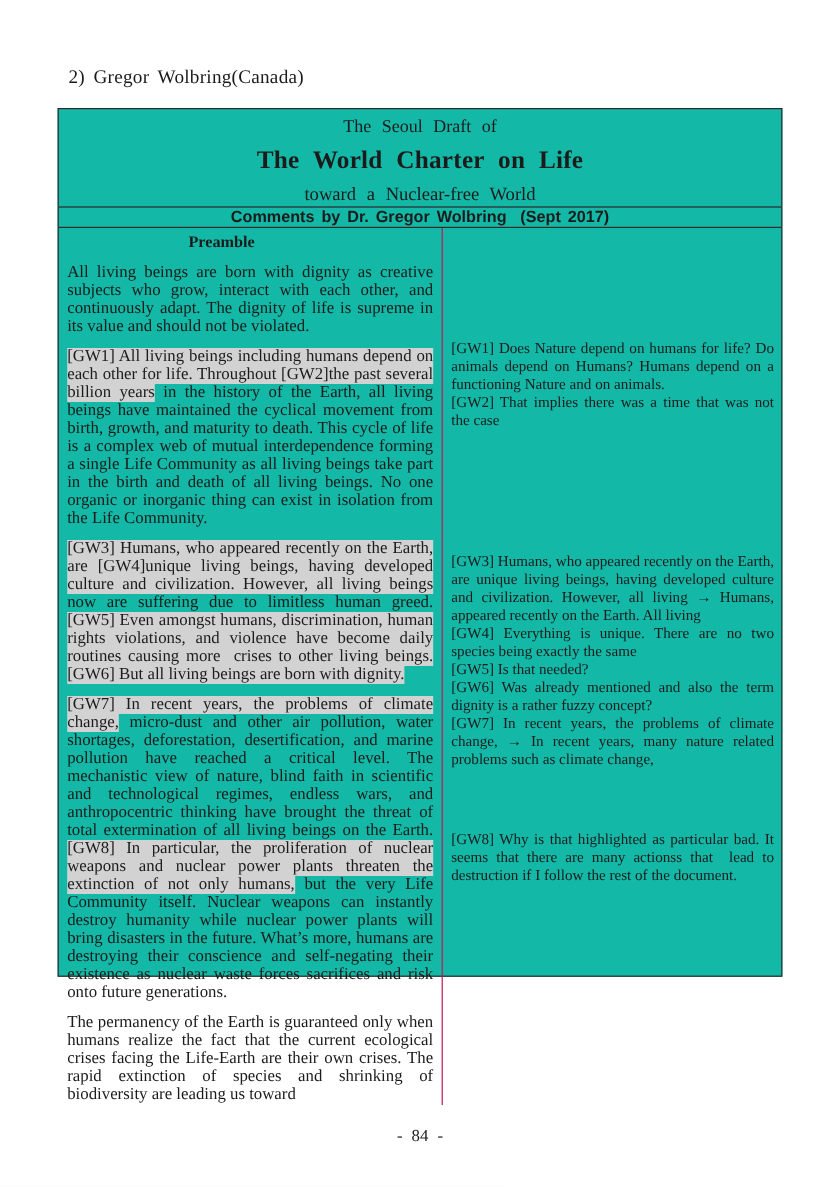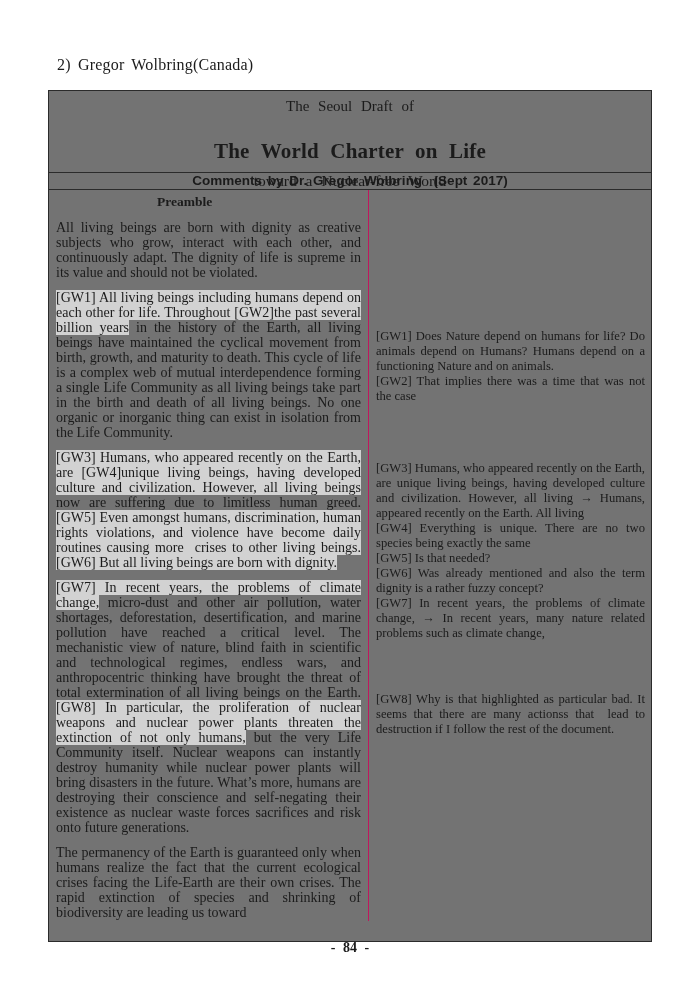--- a/index.html
+++ b/index.html
@@ -5,48 +5,48 @@
   html,body { margin:0; padding:0; background:#ffffff; }
   .page {
     position:relative; width:700px; height:989px; background:#ffffff;
     font-family:"Liberation Serif", serif; color:#1b1b1b; overflow:hidden;
   }
   .author-line {
     position:absolute; left:57px; top:56px;
     font-size:16px; word-spacing:3px; letter-spacing:0.2px;
   }
   .doc-table {
-    position:absolute; left:48px; top:90px; width:604px; height:852px;
-    border:1px solid #2b2b2b; box-sizing:border-box; background:#737373;
+    position:absolute; left:48px; top:90px; width:604px; height:724px;
+    border:1px solid #2b2b2b; box-sizing:border-box; background:#14b8a6;
   }
   .hdr { height:81px; box-sizing:border-box; text-align:center; padding-top:5px; }
   .hdr-l1 { font-size:15px; word-spacing:5px; margin-top:2px; }
-  .hdr-title { font-size:21px; font-weight:bold; word-spacing:6px; margin-top:24px; letter-spacing:0.2px; }
+  .hdr-title { font-size:21px; font-weight:bold; word-spacing:6px; margin-top:6px; letter-spacing:0.2px; }
   .hdr-l3 { font-size:15.5px; word-spacing:5px; margin-top:8px; }
   .comments-row {
     border-top:1px solid #2b2b2b; border-bottom:1px solid #2b2b2b;
     height:16px; line-height:16px; text-align:center;
     font-family:"Liberation Sans", sans-serif; font-weight:bold; font-size:13.5px;
     word-spacing:2px;
   }
   .body-row { display:flex; height:731px; overflow:hidden; }
   .col-left {
     width:320px; box-sizing:border-box; border-right:1px solid #be185d;
     padding:4px 7px 0 7px; overflow:hidden;
   }
   .preamble-h { font-weight:bold; font-size:13.5px; line-height:16px; padding-left:101px; }
   .para { margin:10px 0 0 0; font-size:14px; line-height:15px; text-align:justify; }
   .hl { background:var(--hl,#d2d2d2); }
   .col-right { flex:1; position:relative; }
   .rc-block { position:absolute; left:7px; right:6px; }
-  .b1 { top:93px;margin-top:46px; } .b2 { top:271px; } .b3 { top:502px; }
+  .b1 { top:93px; } .b2 { top:271px; } .b3 { top:502px; }
   .cpara { margin:0; font-size:12.6px; line-height:15px; text-align:justify; }
   .pageno {
     position:absolute; top:940px; left:0; width:100%;
-    text-align:center; font-size:14px; word-spacing:4px;font-weight:bold;
+    text-align:center; font-size:14px; word-spacing:4px;
   }
 </style>
 </head>
 <body>
 
 <div class="page" style="--hl: #d2d2d2;">
 
   <div class="author-line">2) Gregor Wolbring(Canada)</div>
 
   <div class="doc-table">

